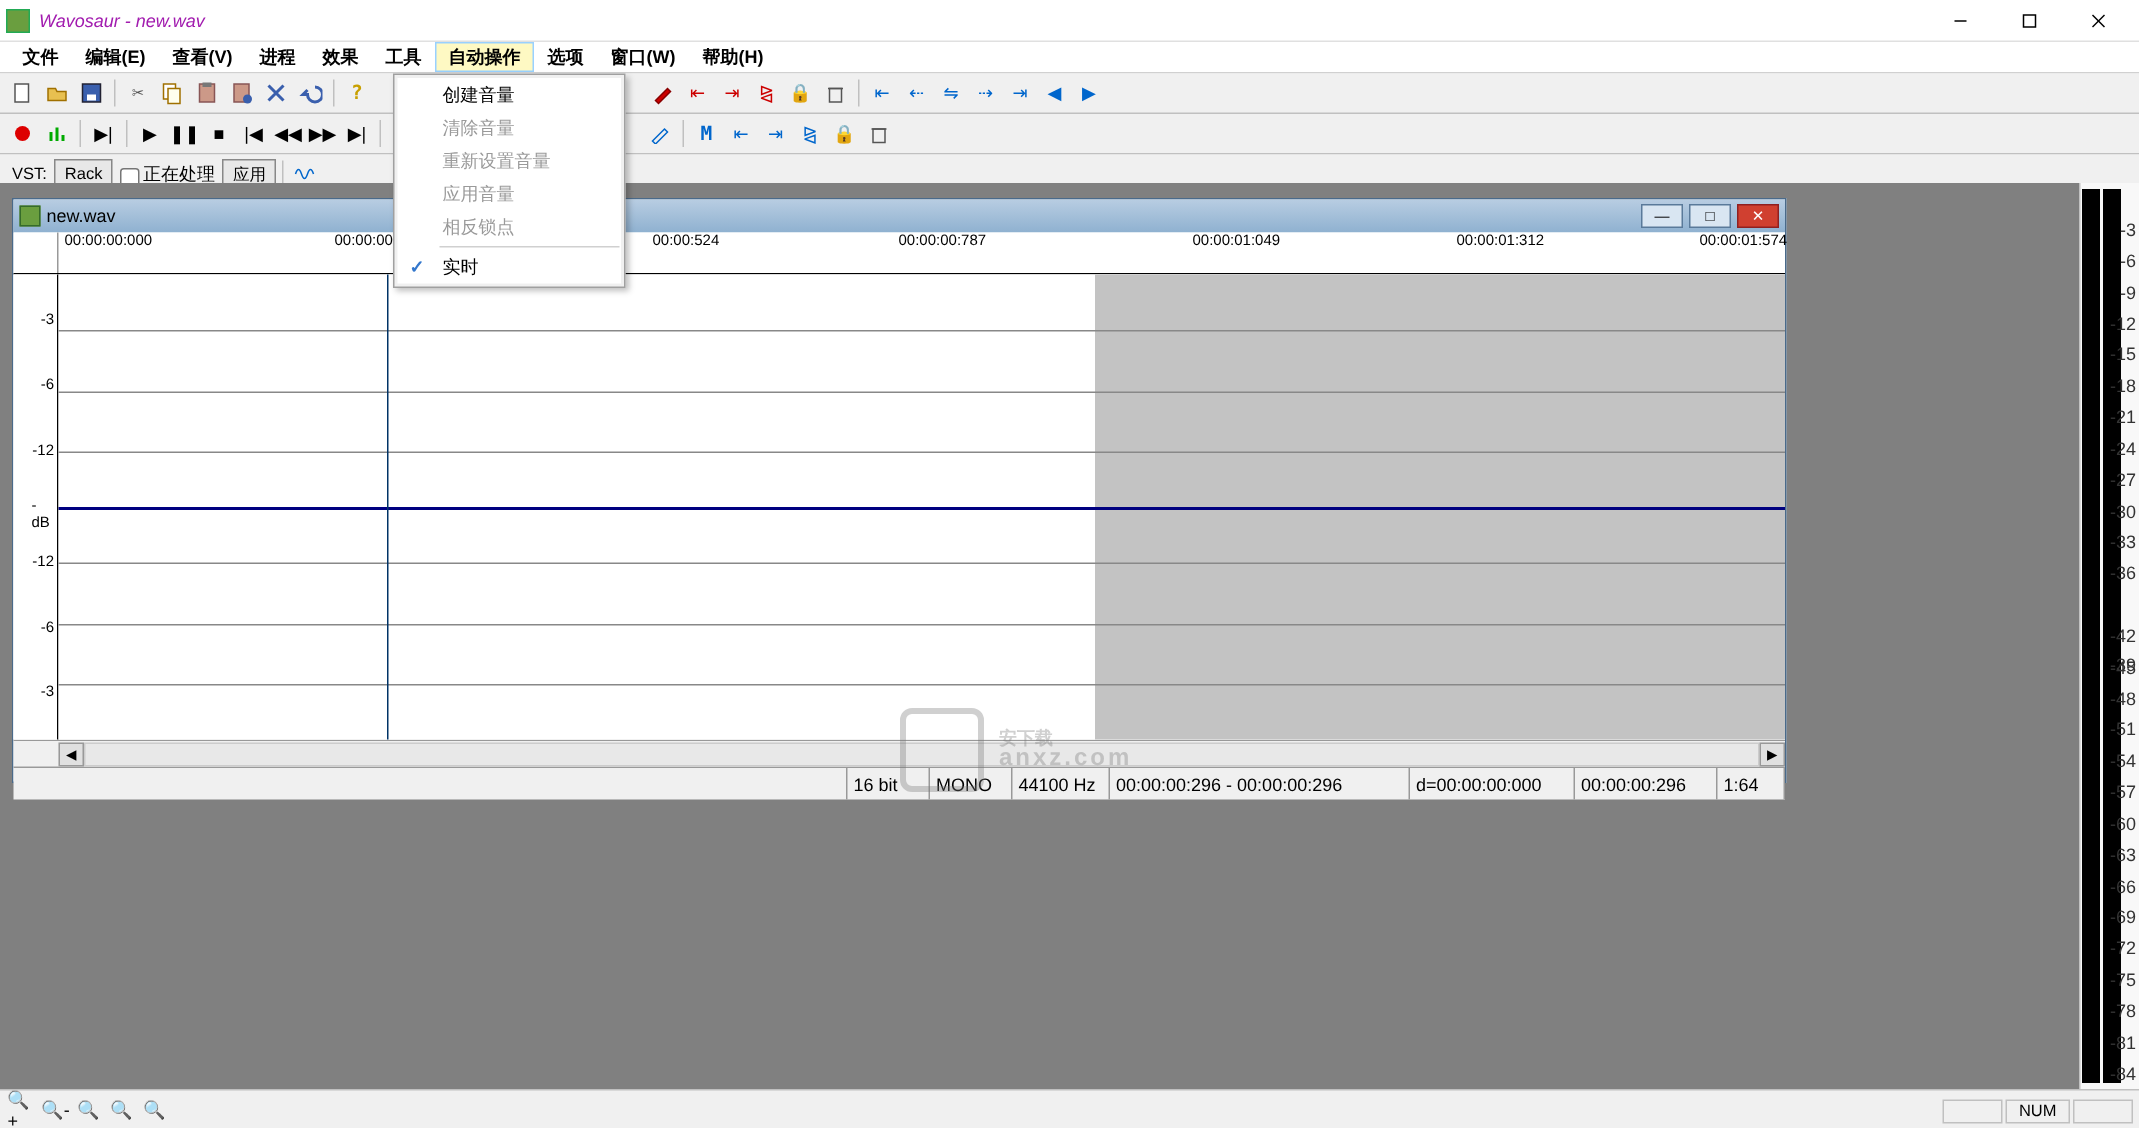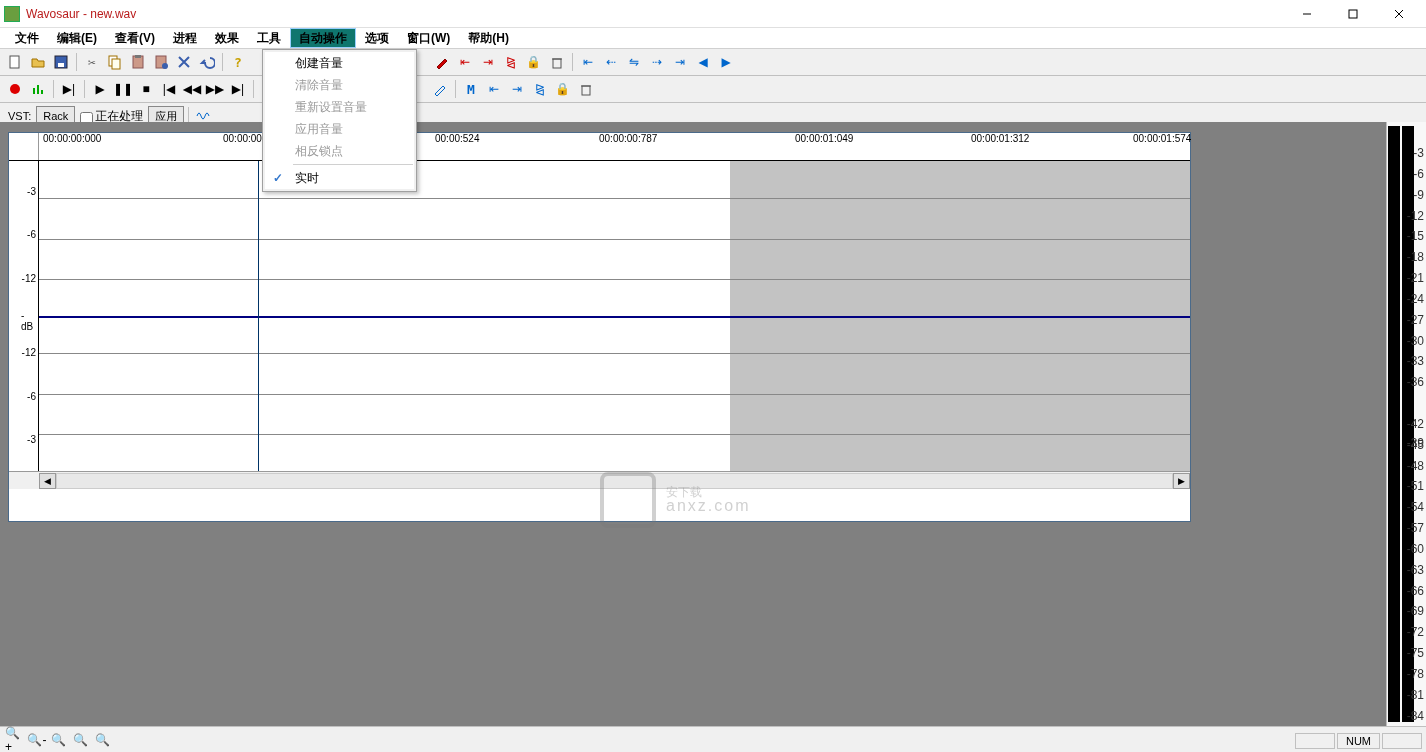--- a/index.html
+++ b/index.html
@@ -1,28 +1,28 @@
 <!DOCTYPE html>
 <html><head>
 <meta charset="utf-8">
 <style>
 * { margin:0; padding:0; box-sizing:border-box; font-family:"Microsoft YaHei","Segoe UI",Tahoma,sans-serif; font-size:12px; }
 body { background:#fff; width:1426px; height:752px; overflow:hidden; position:relative; }
 
 
 .titlebar { height:28px; background:#fff; display:flex; align-items:center; padding:0 4px; border-bottom:1px solid #e0e0e0; }
 .titlebar .app-icon { width:16px; height:16px; background:#6a9e3f; border:1px solid #2a5; margin-right:6px; display:inline-flex; align-items:center; justify-content:center; }
-.titlebar .title { flex:1; color:#b91c1c; }
+.titlebar .title { flex:1; color:#a21caf;font-style:italic; }
 .titlebar .win-btns { display:flex; gap:0; }
 .titlebar .win-btn { width:46px; height:28px; display:flex; align-items:center; justify-content:center; cursor:default; }
 
 
 .menubar { height:21px; background:#fff; display:flex; align-items:stretch; padding-left:6px; border-bottom:1px solid #d0d0d0; }
 .menu-item { padding:0 9px; display:flex; align-items:center; cursor:default;font-weight:bold; }
-.menu-item.active { background:#0f766e; border:1px solid #99d1ff; padding:0 8px; }
+.menu-item.active { background:#fef9c3; border:1px solid #99d1ff; padding:0 8px; }
 
 
 .toolbar { background:#f0f0f0; border-bottom:1px solid #c0c0c0; display:flex; align-items:center; padding:2px 4px; gap:1px; }
 .toolbar .sep { width:1px; height:18px; background:#c0c0c0; margin:0 3px; }
 .tb-btn { width:22px; height:22px; display:flex; align-items:center; justify-content:center; border:1px solid transparent; cursor:default; }
 .tb-btn svg, .tb-btn span.ico { pointer-events:none; }
 .tb-label { font-size:11px; padding:0 4px; }
 .tb-text-btn { height:20px; padding:0 6px; border:1px solid #888; background:#e8e8e8; display:flex; align-items:center; font-size:11px; }
 .tb-check { display:flex; align-items:flex-end; gap:2px; font-size:11px; padding:0 4px; }
 
@@ -72,21 +72,21 @@
 .meter-scale .ms { position:absolute; right:2px; }
 
 
 .zoombar { position:absolute; left:0; right:0; bottom:0; height:26px; background:#f0f0f0; border-top:1px solid #c0c0c0; display:flex; align-items:center; padding:0 4px; }
 .status-right { position:absolute; right:4px; bottom:3px; display:flex; gap:2px; }
 .status-cell { border:1px solid #c0c0c0; padding:1px 8px; font-size:11px; min-width:40px; background:#f0f0f0; }
 
 
 .watermark { position:absolute; left:600px; top:350px; color:rgba(120,120,120,0.35); font-size:36px; font-family:sans-serif; pointer-events:none; display:flex; align-items:center; gap:10px; }
 .watermark .wm-icon { width:56px; height:56px; border:4px solid rgba(120,120,120,0.35); border-radius:8px; position:relative; }
-.watermark .wm-text { display:flex; flex-direction:column; line-height:1; }
+.watermark .wm-text { display:flex; flex-direction:column; line-height:1;font-weight:bold; }
 .watermark .wm-sub { font-size:16px; letter-spacing:2px; }
 
 
 .ico-txt { font-family:monospace; font-size:13px; font-weight:bold; }
 </style>
 </head>
 <body>
 
 <div class="titlebar">
   <span class="app-icon"></span>
@@ -321,20 +321,27 @@
       <div class="dd-sep"></div>
       <div class="dd-item">
         <span class="check">✓</span>
         <span>实时</span>
       </div>
     </div>
 </div>
 
 <div class="workarea">
   <div class="subwin">
+    <div class="sub-title">
+      <span class="sub-icon"></span>
+      <span class="sub-text">new.wav</span>
+      <div class="sub-btn">—</div>
+      <div class="sub-btn">□</div>
+      <div class="sub-btn close">✕</div>
+    </div>
     <div class="sub-ruler" id="ruler">
       <div class="ruler-gutter"></div>
     <span class="ruler-tick" style="left: 34px;">00:00:00:000</span>
         <span class="ruler-tick" style="left: 214px;">00:00:00:2</span>
         <span class="ruler-tick" style="left: 426px;">00:00:524</span>
         <span class="ruler-tick" style="left: 590px;">00:00:00:787</span>
         <span class="ruler-tick" style="left: 786px;">00:00:01:049</span>
         <span class="ruler-tick" style="left: 962px;">00:00:01:312</span>
         <span class="ruler-tick" style="left: 1124px;">00:00:01:574</span>
       </div>
@@ -358,20 +365,30 @@
         <div class="wave-hline" style="top:75%"></div>
         <div class="wave-hline" style="top:88%"></div>
         <div class="wave-cursor"></div>
       </div>
     </div>
     <div class="sub-scroll">
       <div class="scroll-gutter"></div>
       <div class="sc-btn">◀</div>
       <div class="sc-track"></div>
       <div class="sc-btn">▶</div>
+    </div>
+    <div class="sub-status">
+      <div class="cell spacer"></div>
+      <div class="cell" style="width:55px">16 bit</div>
+      <div class="cell" style="width:55px">MONO</div>
+      <div class="cell" style="width:65px">44100 Hz</div>
+      <div class="cell" style="width:200px">00:00:00:296 - 00:00:00:296</div>
+      <div class="cell" style="width:110px">d=00:00:00:000</div>
+      <div class="cell" style="width:95px">00:00:00:296</div>
+      <div class="cell" style="width:45px">1:64</div>
     </div>
   </div>
 
   <div class="watermark">
     <div class="wm-icon"></div>
     <div class="wm-text">
       <span>安下载</span>
       <span class="wm-sub">anxz.com</span>
     </div>
   </div>

